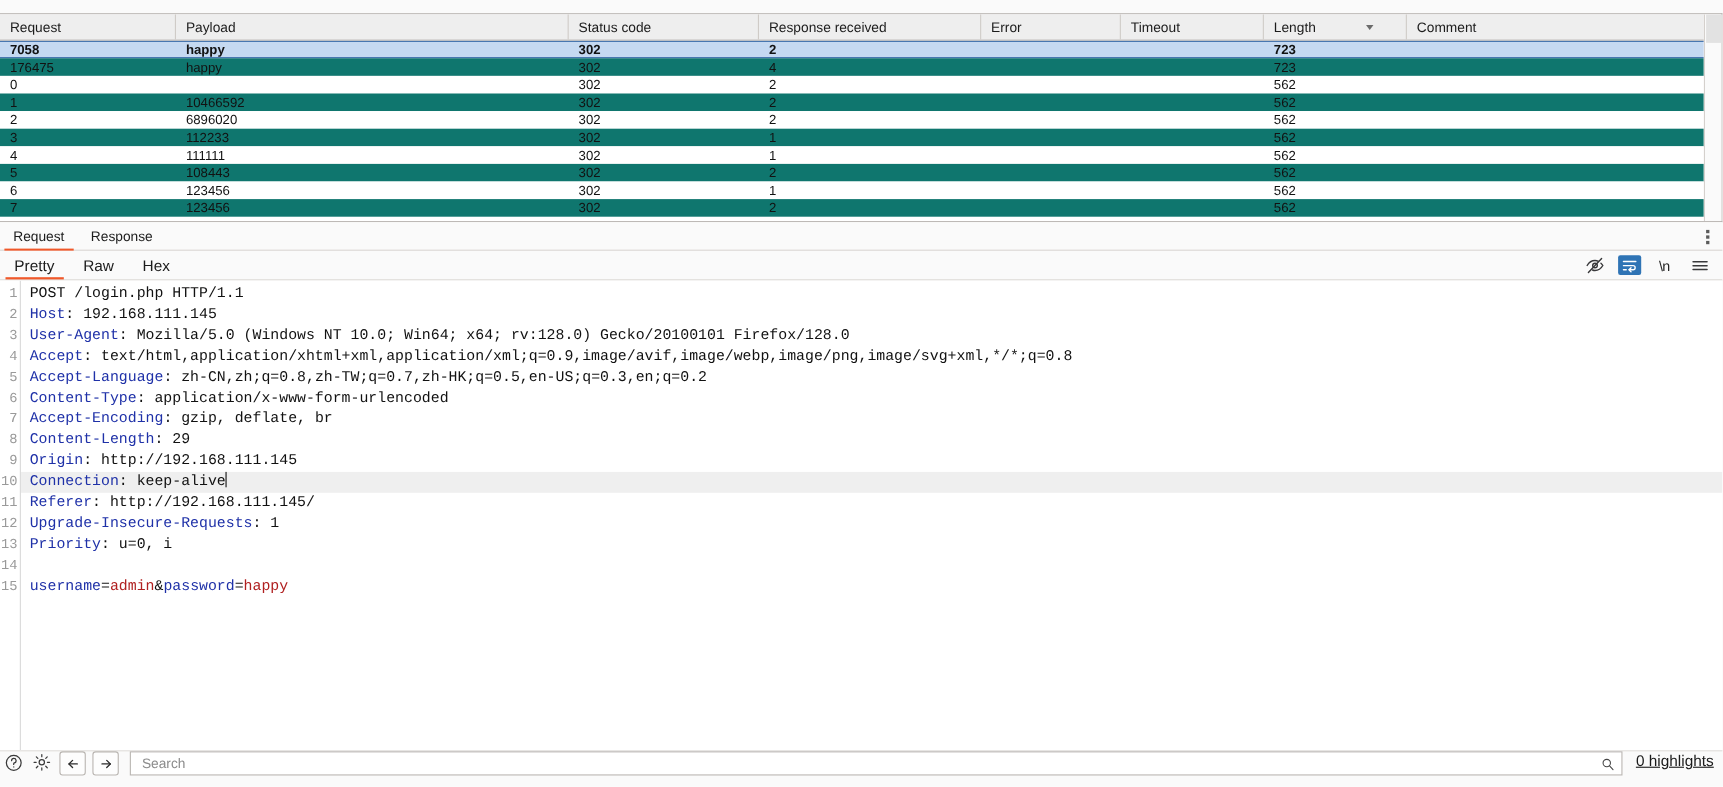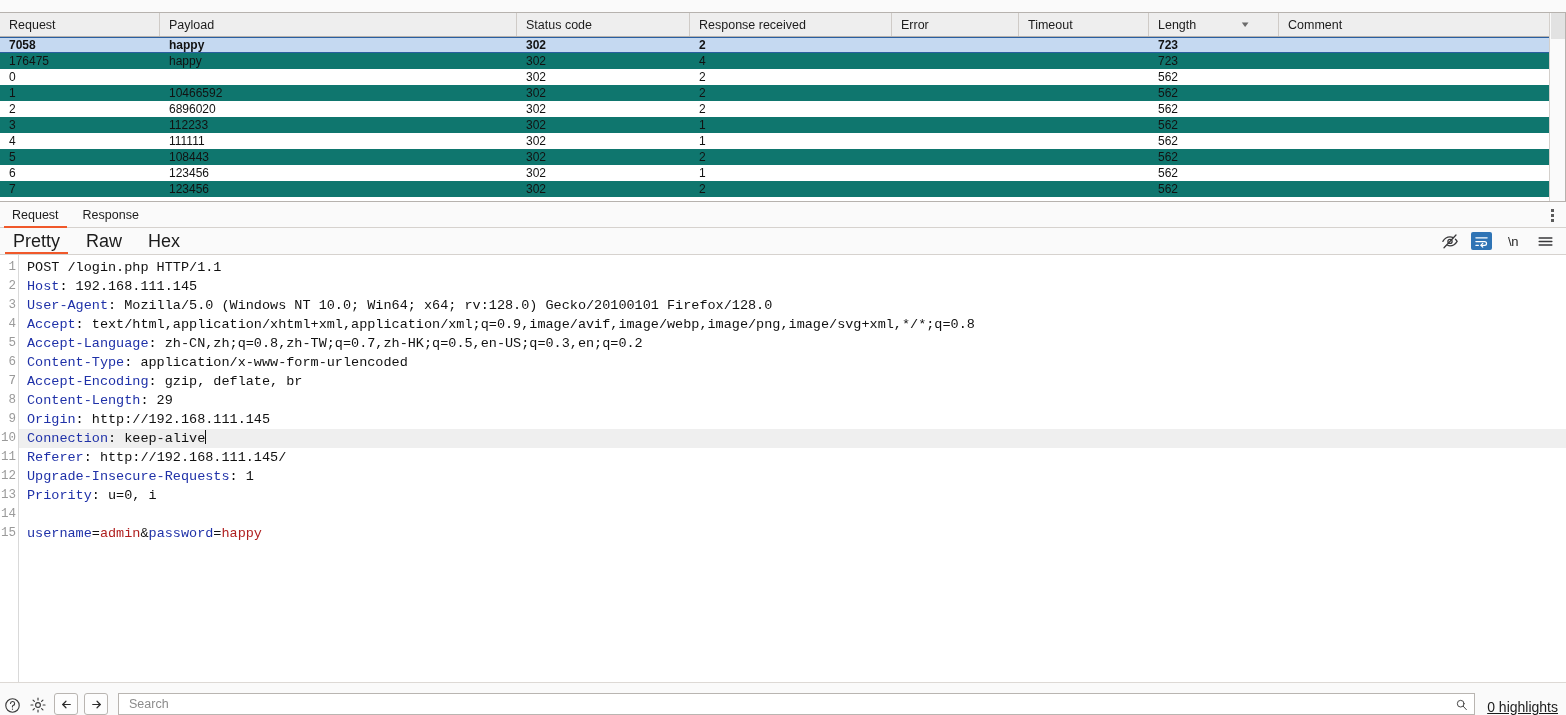--- a/index.html
+++ b/index.html
@@ -166,21 +166,21 @@
   .view-bar {
     display: flex;
     align-items: center;
     height: 27px;
     background: #fafafa;
     border-bottom: 1px solid #d6d2ce;
     flex: none;
     position: relative;
   }
   .view-tab {
-    font-size: 18px;
+    font-size: 14px;
     color: #1c1c1c;
     padding: 0 13px;
     height: 100%;
     display: flex;
     align-items: center;
     position: relative;
   }
   .view-tab.active::after {
     content: "";
     position: absolute;
@@ -270,21 +270,21 @@
     margin-left: 0px;
   }
 
   
   .bottom {
     height: 33px;
     flex: none;
     background: #fafafa;
     border-top: 1px solid #ddd9d5;
     display: flex;
-    align-items: flex-end;
+    align-items: flex-start;
     padding: 0 8px 0 2px;
     gap: 6px;
   }
   .circ-ico, .gear-ico {
     width: 20px; height: 20px;
     display: flex; align-items: center; justify-content: center;
     color: #3a3a3a;
   }
   .navbtn {
     width: 24px; height: 22px;

